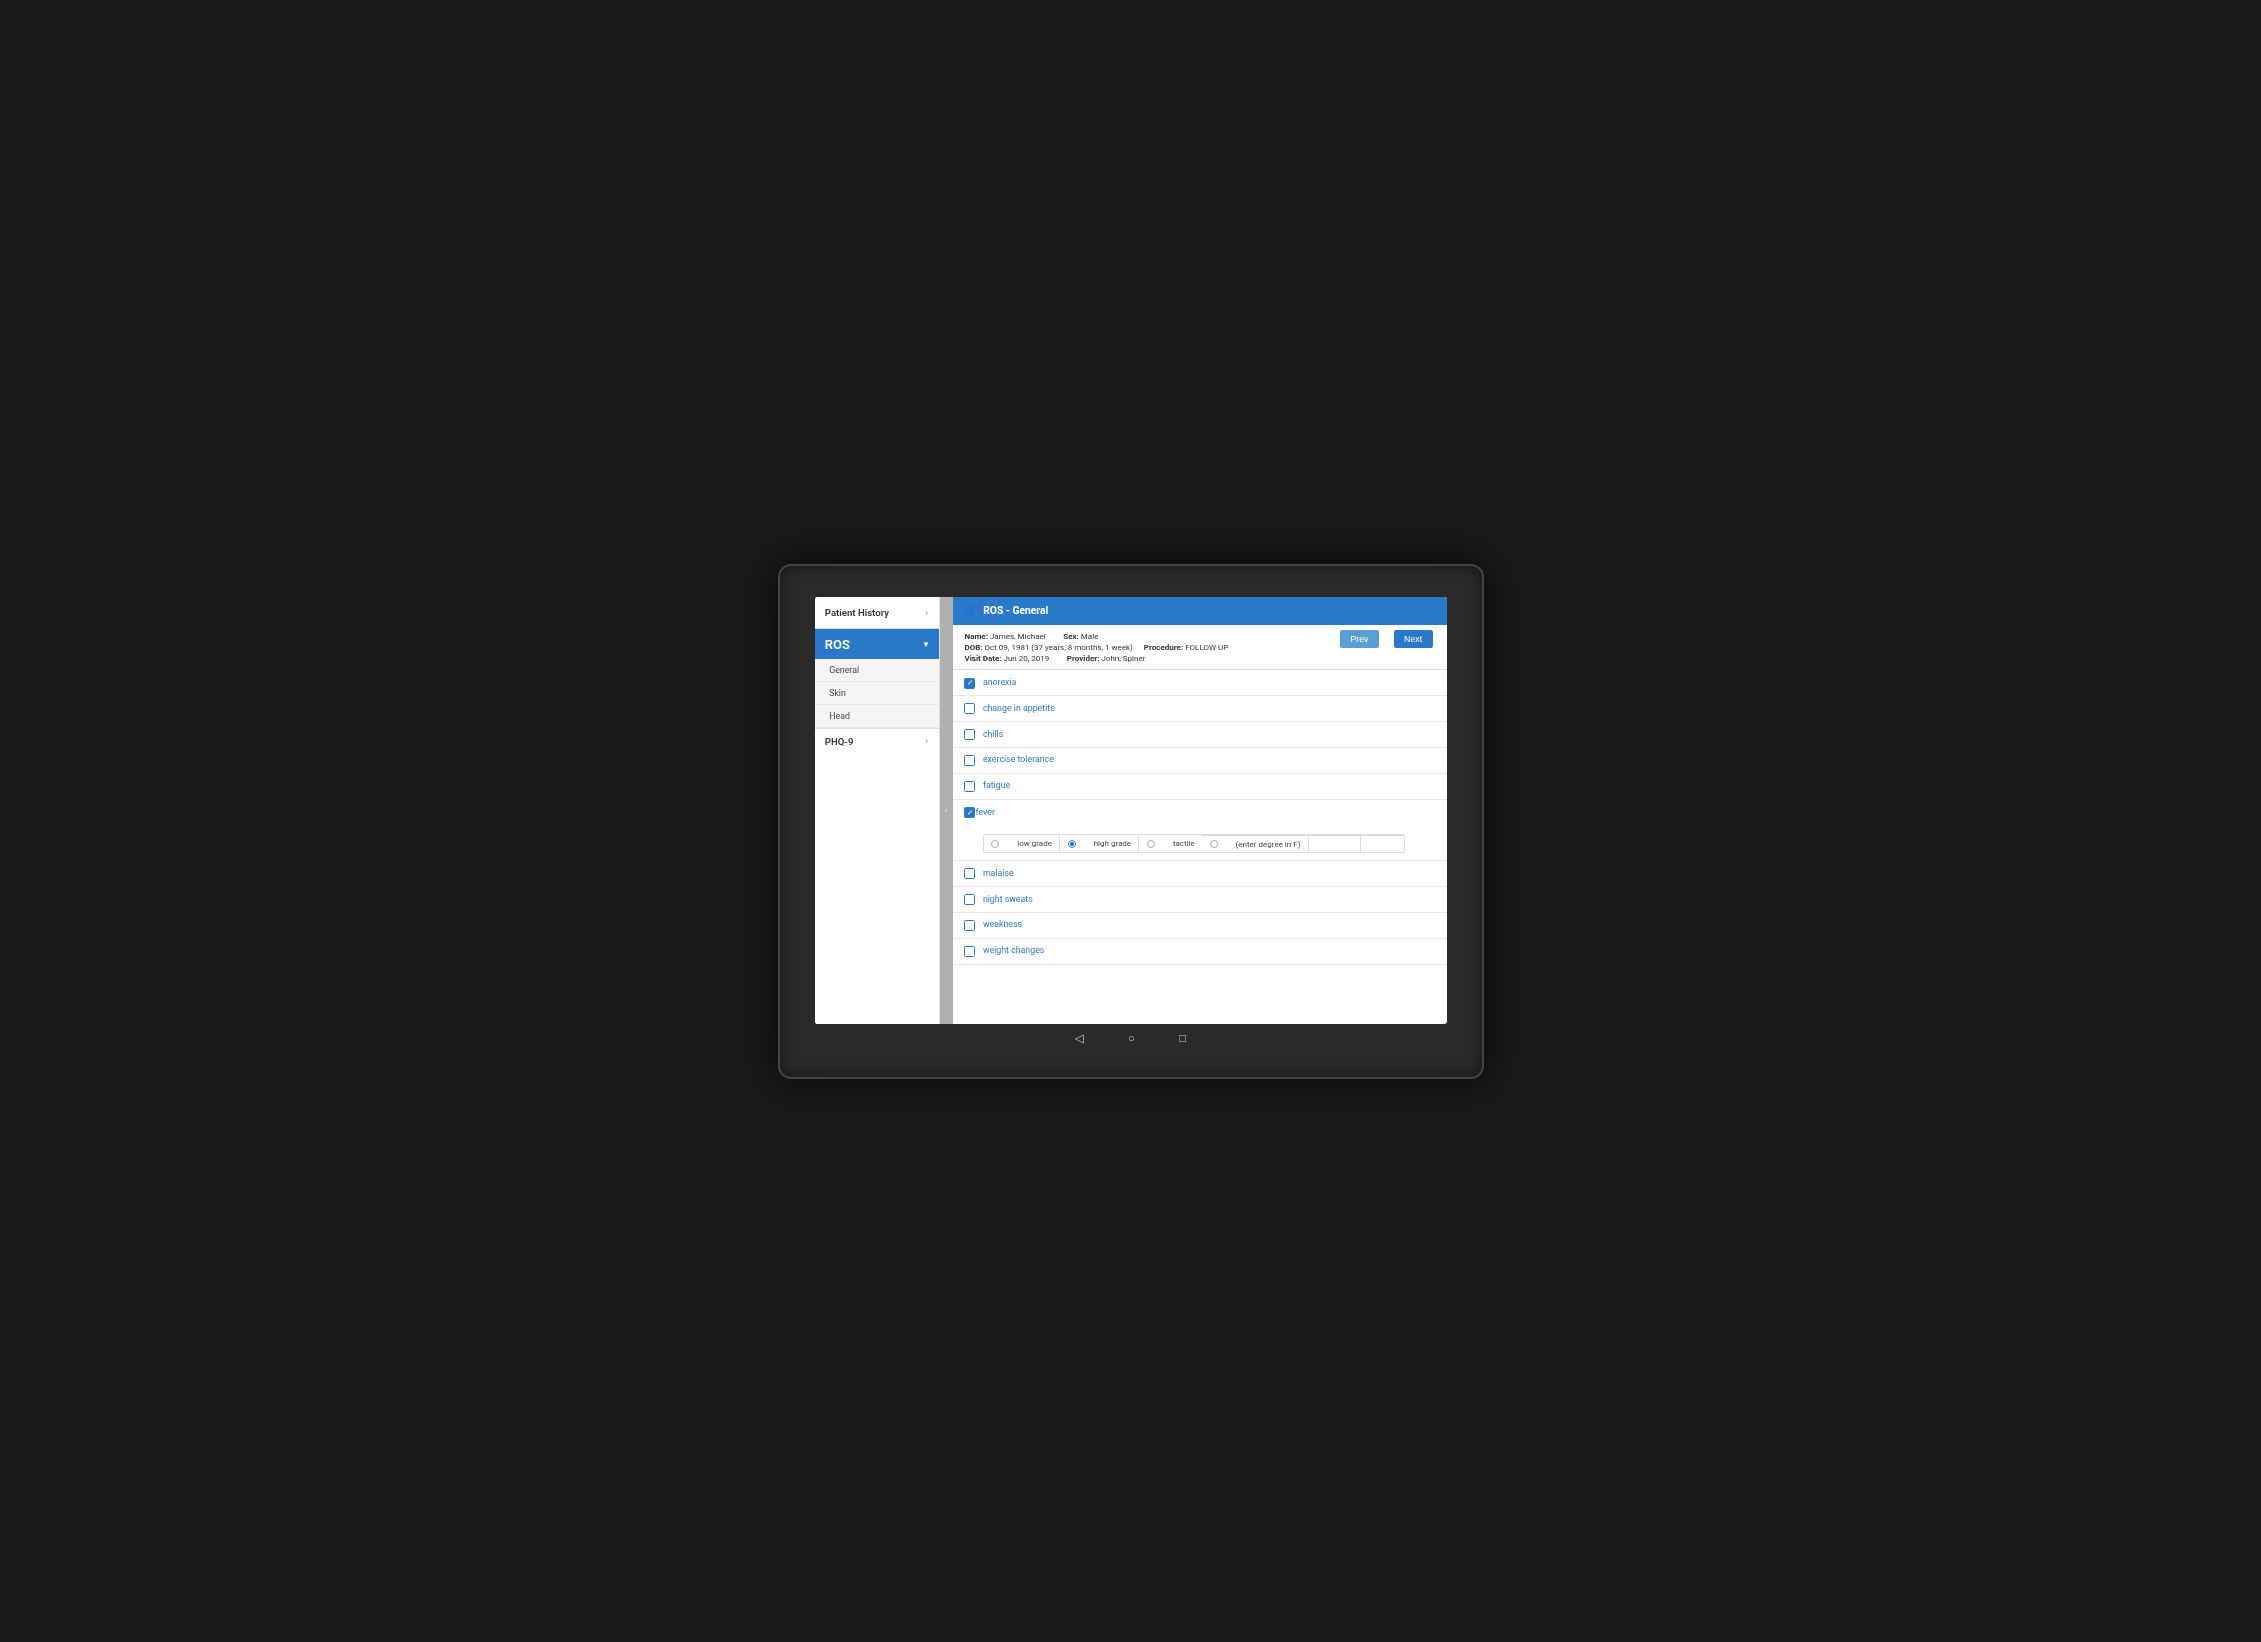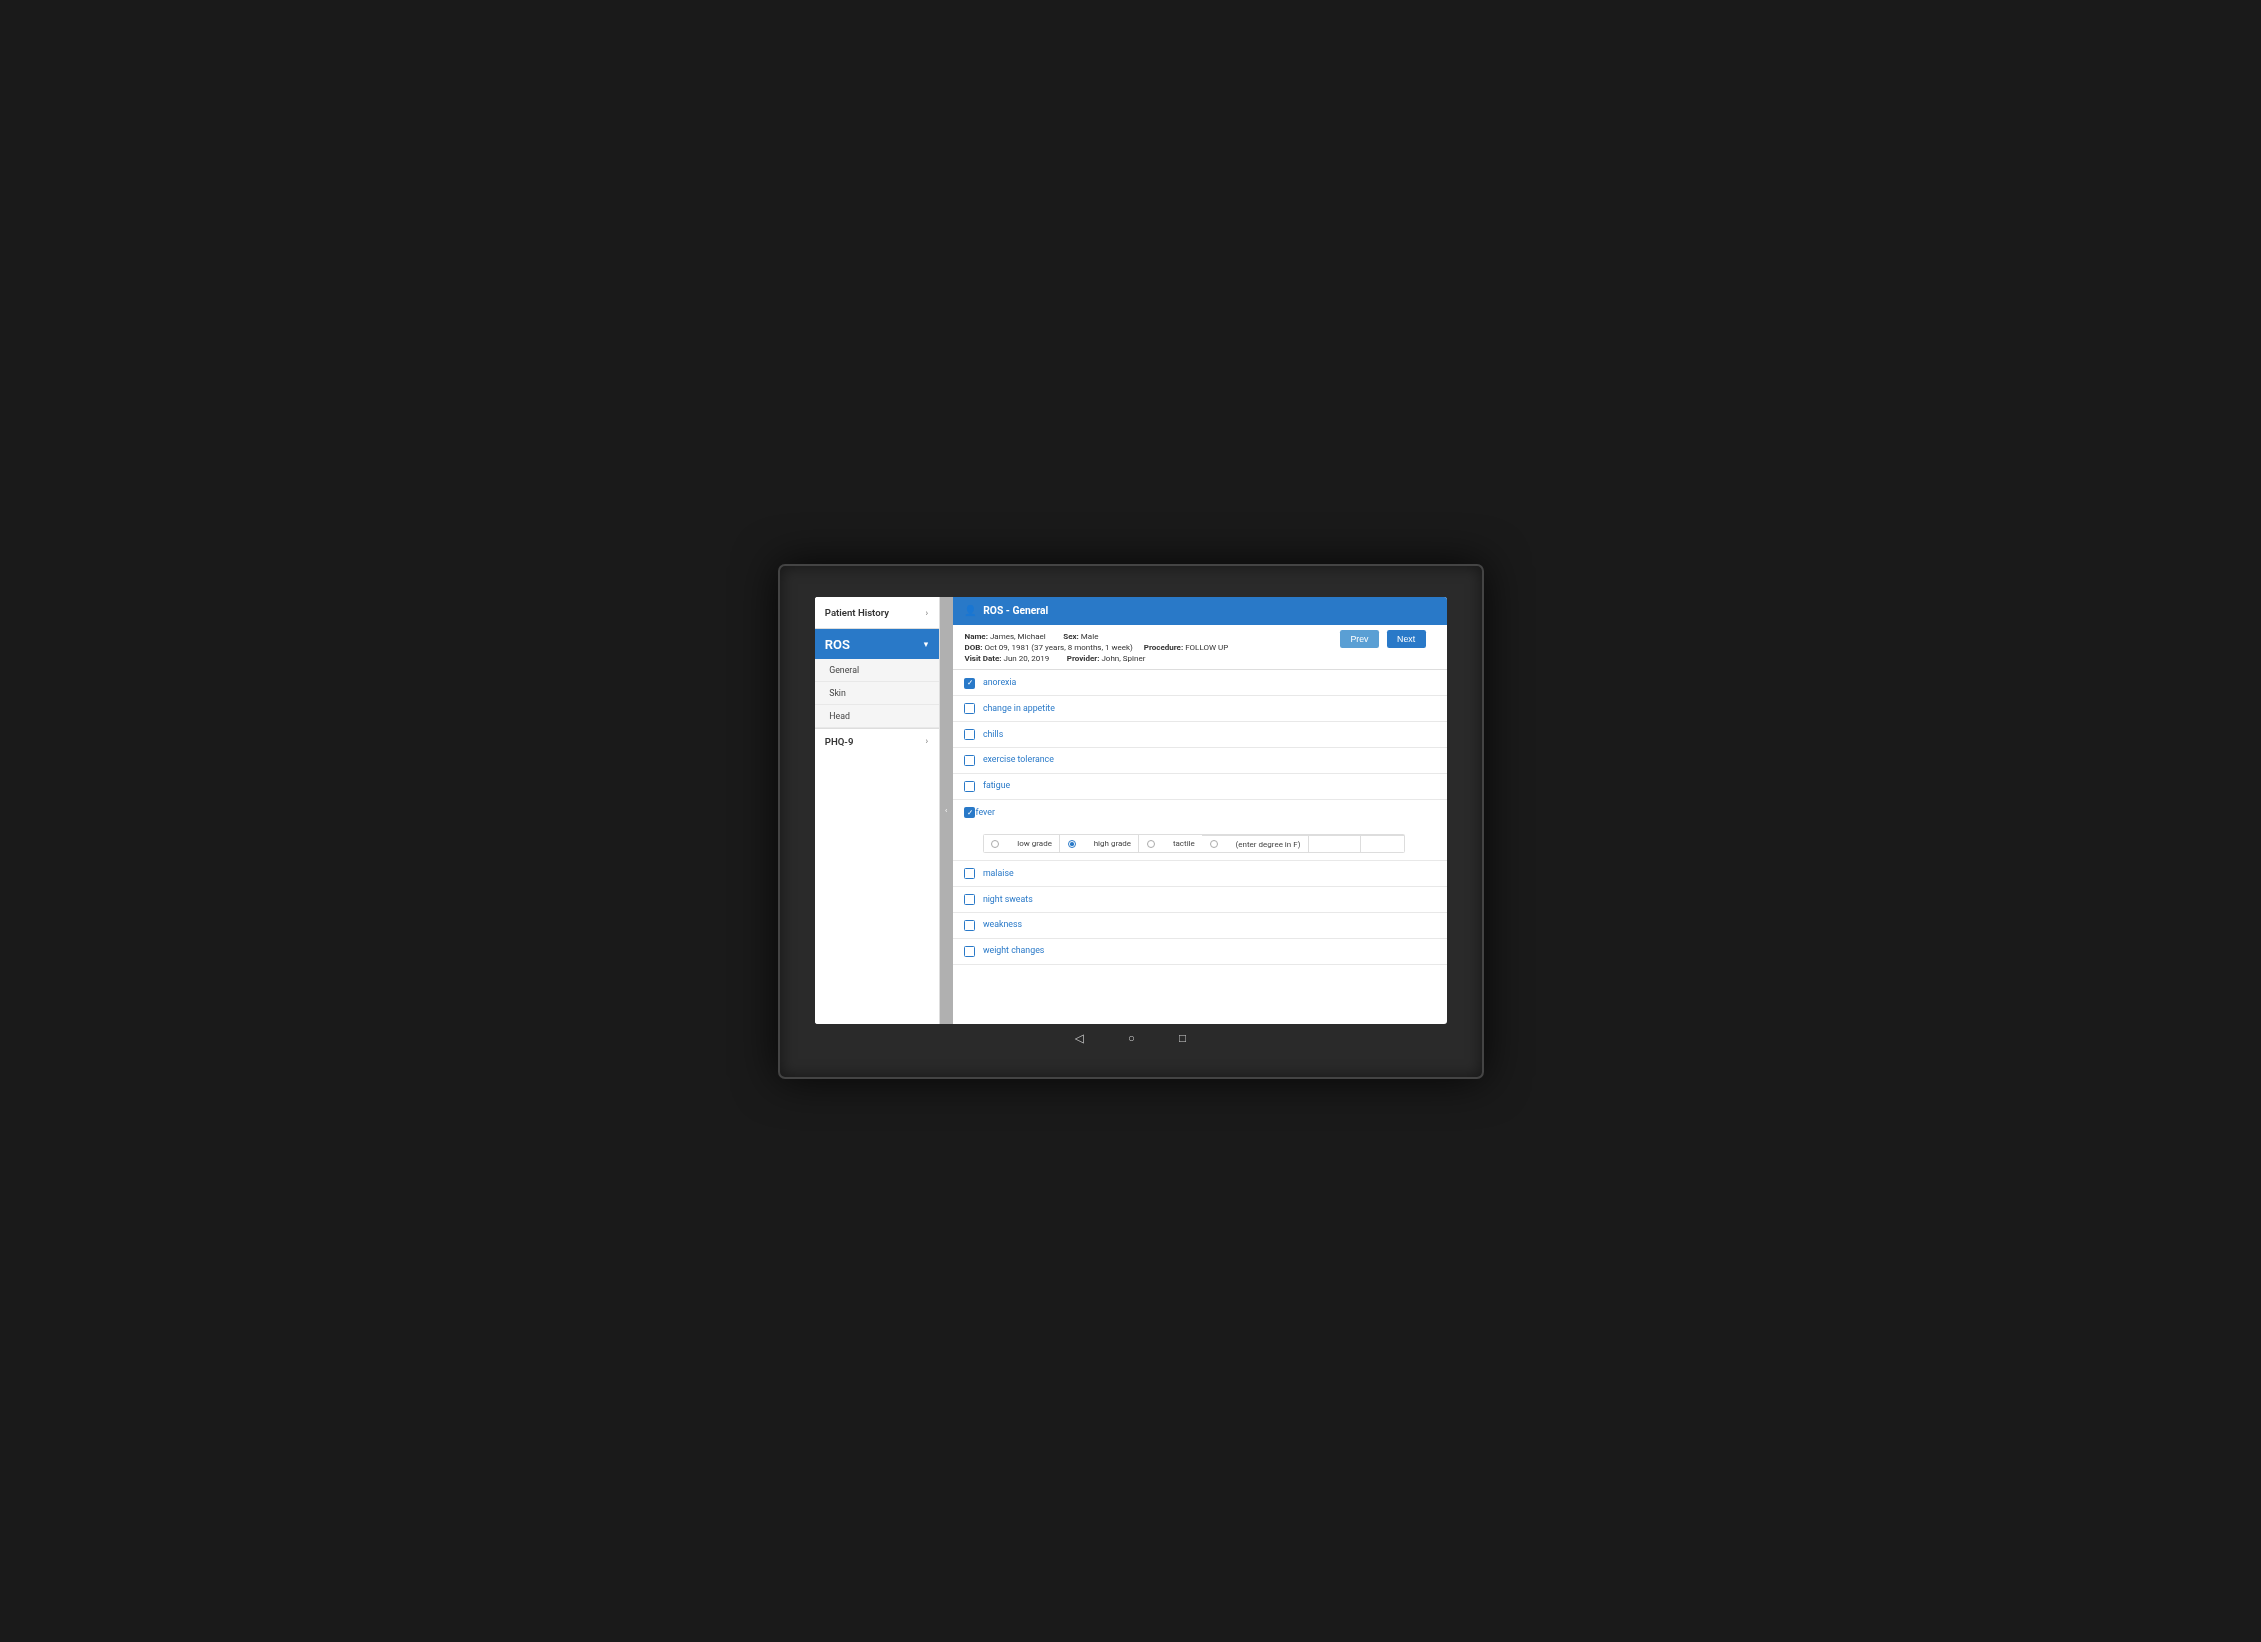--- a/index.html
+++ b/index.html
@@ -8,21 +8,21 @@
       display: flex;
       align-items: center;
       justify-content: center;
       min-height: 100vh;
       font-family: 'Roboto', Arial, sans-serif;
     }
     .tablet-frame {
       width: 706px;
       height: 515px;
       background: #2a2a2a;
-      border-radius: 7px;
+      border-radius: 13px;
       border: 2.2px solid #444;
       box-shadow: 0 0 44px rgba(0,0,0,0.8), inset 0 0 14.7px rgba(0,0,0,0.5);
       display: flex;
       flex-direction: column;
       align-items: center;
       justify-content: center;
       position: relative;
     }
     .tablet-screen {
       width: 632px;
@@ -302,21 +302,21 @@
         <span class="main-header-icon">👤</span>
         <span class="main-header-title">
           <span>ROS - </span><span>General</span>
         </span>
       </div>
 
       <div class="patient-info-section">
         <div class="patient-info-row">
           <span><span style="font-weight:700;">Name:</span> <span>James, Michael</span></span>
           <span><span style="font-weight:700;">Sex:</span> <span>Male</span></span>
-          <div style="position:absolute;right:21px;top:5.9px;display:flex;gap:8px;">
+          <div style="position:absolute;right:14px;top:5.9px;display:flex;gap:15px;">
             <button class="btn-prev">Prev</button>
             <button class="btn-next">Next</button>
           </div>
         </div>
         <div class="patient-info-row" style="margin-top:2.2px;gap:11px;">
           <span><span style="font-weight:700;">DOB:</span> <span>Oct 09, 1981 (37 years, 8 months, 1 week)</span></span>
           <span><span style="font-weight:700;">Procedure:</span> <span>FOLLOW UP</span></span>
         </div>
         <div class="patient-info-row" style="margin-top:2.2px;">
           <span><span style="font-weight:700;">Visit Date:</span> <span>Jun 20, 2019</span></span>

